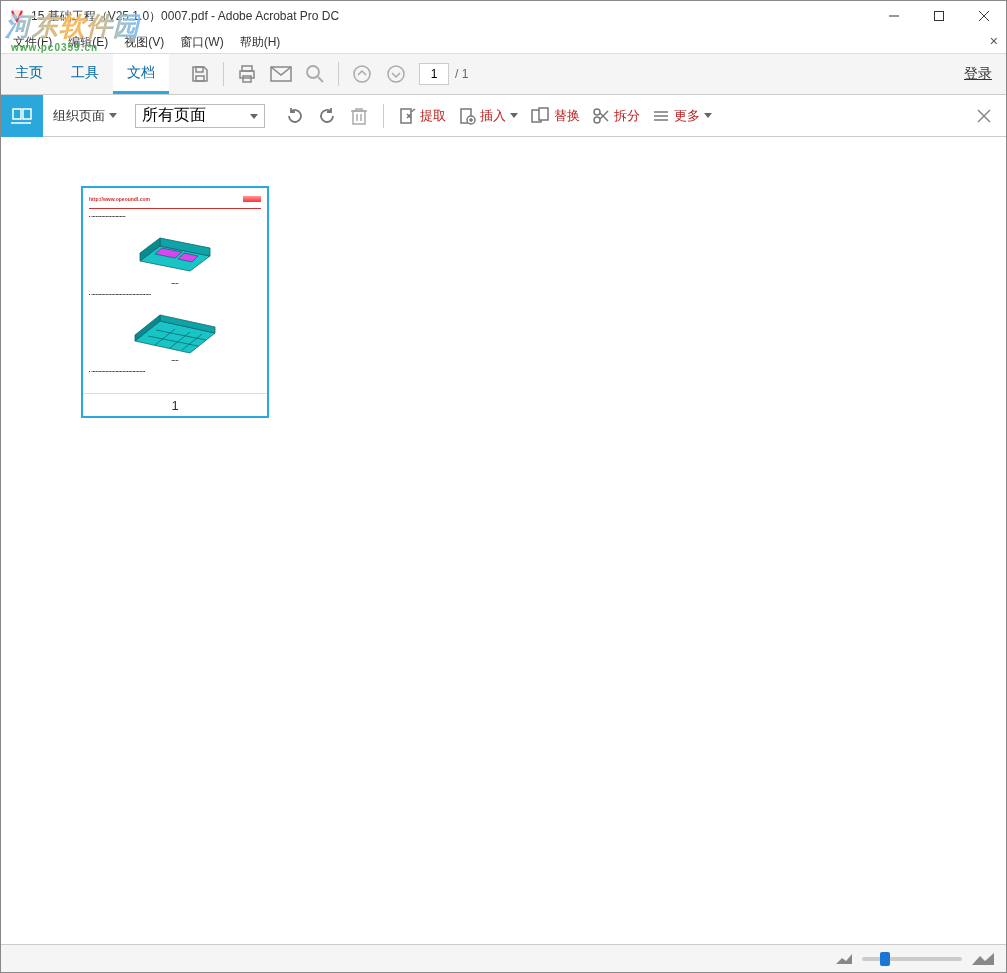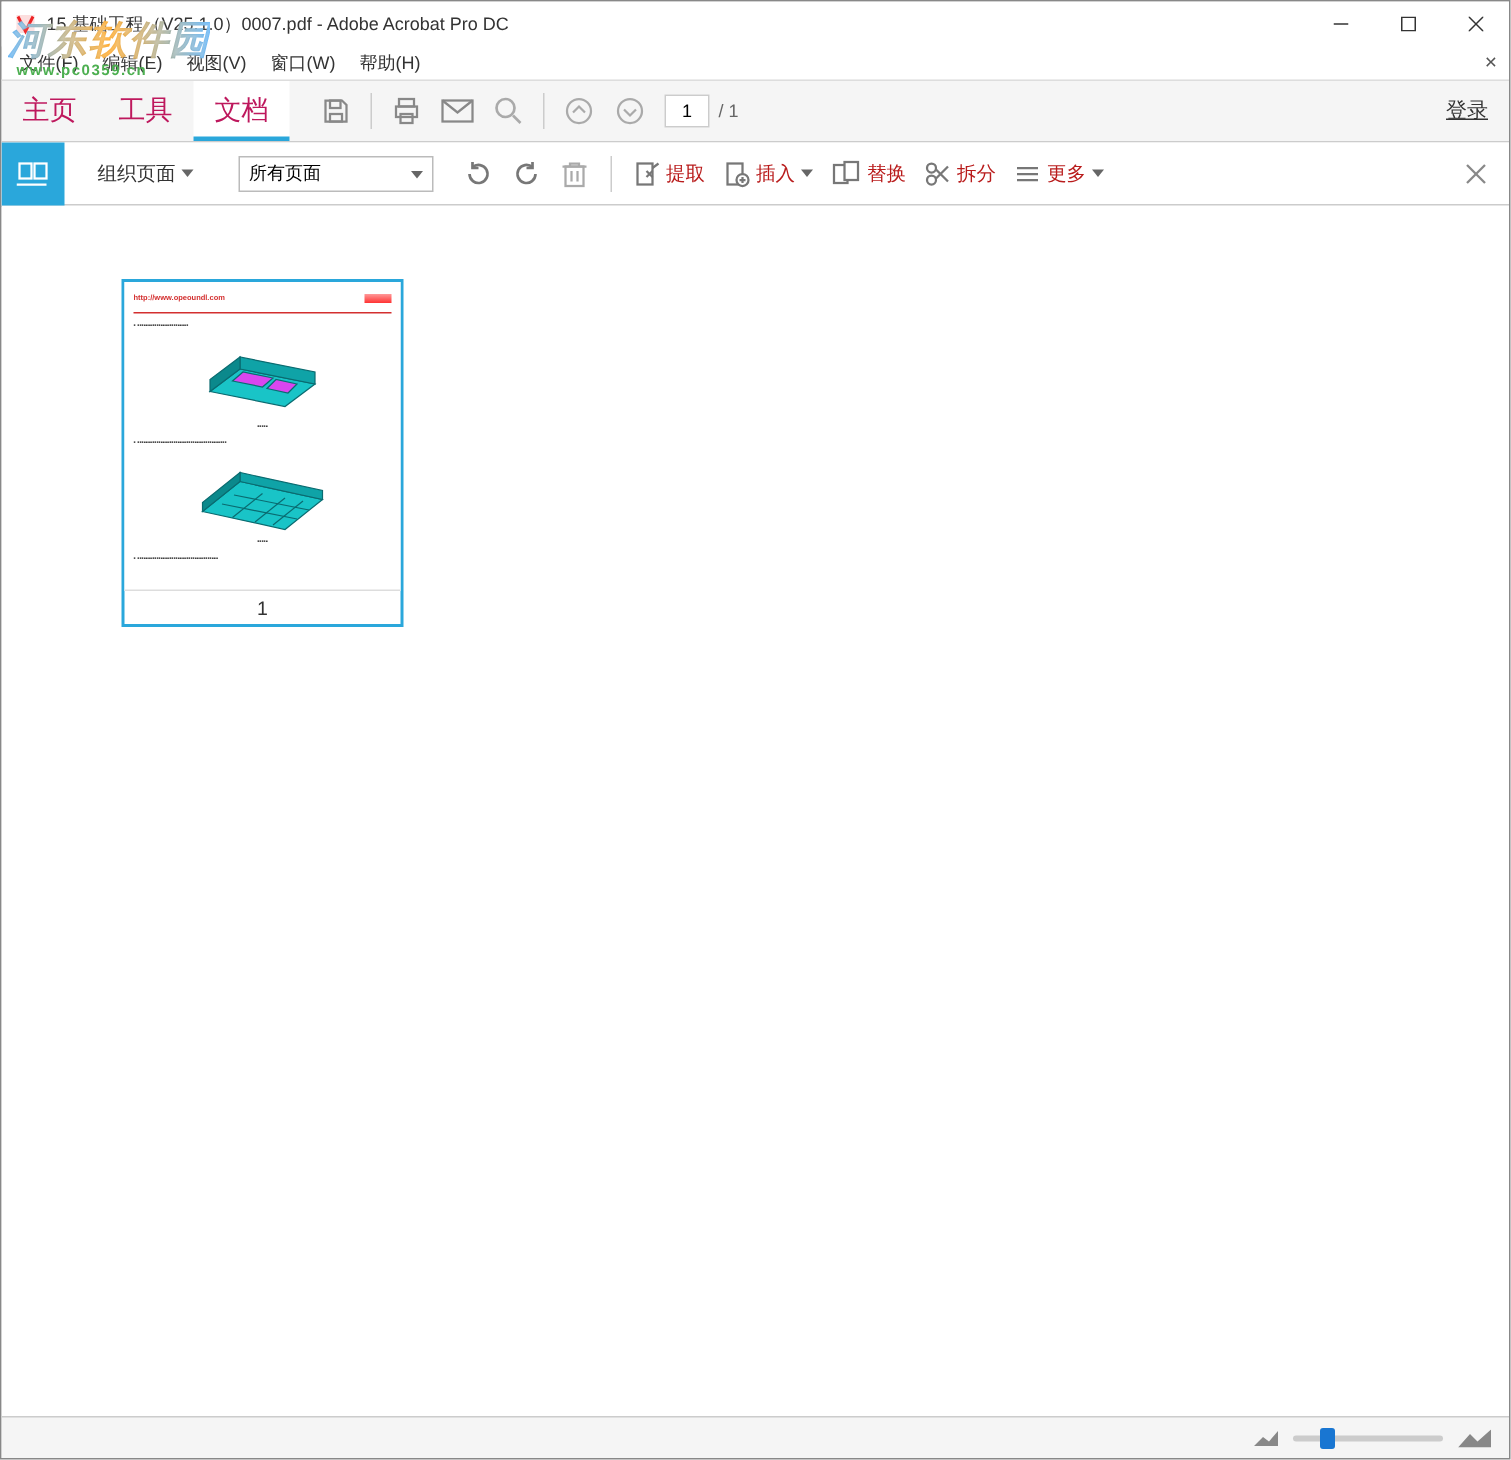--- a/index.html
+++ b/index.html
@@ -10,32 +10,32 @@
 .win-controls { display: flex; }
 .win-btn { width: 45px; height: 30px; display: flex; align-items: center; justify-content: center; cursor: pointer; }
 .menubar { height: 22px; display: flex; align-items: center; padding: 0 6px; gap: 4px; font-size: 12px; color: #333; position: relative; }
 .menubar .menu-item { padding: 2px 6px; cursor: pointer; }
 .menubar .xbtn { position: absolute; right: 8px; top: 2px; color: #555; font-size: 14px; cursor: pointer; }
 .watermark { position: absolute; top: 8px; left: 4px; pointer-events: none; z-index: 50; }
 .wm-line1 { font-size: 26px; font-weight: bold; font-style: italic; background: linear-gradient(90deg,#42a5f5,#ff9800,#42a5f5); -webkit-background-clip: text; color: transparent; text-shadow: 0 0 2px rgba(255,255,255,.4); letter-spacing: 1px; }
 .wm-line2 { font-size: 10px; font-weight: bold; color: #4caf50; margin-top: -2px; margin-left: 6px; letter-spacing: 1px; }
 .tabbar { height: 42px; border-top: 1px solid #ddd; border-bottom: 1px solid #ccc; display: flex; align-items: center; background: #f5f5f5; position: relative; }
 .tabs { display: flex; height: 100%; }
-.tab { padding: 0 14px; display: flex; align-items: center; font-size: 18px; color: #be185d; cursor: pointer; border-bottom: 3px solid transparent; }
+.tab { padding: 0 14px; display: flex; align-items: center; font-size: 14px; color: #0369a1; cursor: pointer; border-bottom: 3px solid transparent; }
 .tab.active { border-bottom-color: #2aa7db; background: #fff; }
 .tb-sep { width: 1px; height: 24px; background: #ccc; margin: 0 6px; }
 .tb-icon { width: 34px; height: 34px; display: flex; align-items: center; justify-content: center; color: #888; cursor: pointer; border-radius: 2px; }
 .page-box { display: flex; align-items: center; margin-left: 6px; }
 .page-input { width: 30px; height: 22px; border: 1px solid #ccc; text-align: center; font-size: 12px; }
 .page-total { font-size: 12px; color: #666; margin-left: 6px; }
 .login { position: absolute; right: 14px; font-size: 14px; color: #333; cursor: pointer; text-decoration: underline; }
 .organize-bar { height: 42px; border-bottom: 1px solid #ccc; display: flex; align-items: center; background: #fff; padding-left: 42px; position: relative; }
 .side-btn { position: absolute; left: 0; top: 0; width: 42px; height: 42px; background: #2aa7db; display: flex; align-items: center; justify-content: center; cursor: pointer; }
-.org-label { font-size: 13px; color: #333; display: flex; align-items: center; gap: 4px; cursor: pointer; padding: 0 22px; }
-.org-dd { width: 130px; height: 24px; border: 1px solid #bbb; font-size: 12px; padding: 0 22px 0 6px; display: flex; align-items: center; position: relative; cursor: pointer; margin-left: 8px; background: #fff; }
+.org-label { font-size: 13px; color: #333; display: flex; align-items: center; gap: 4px; cursor: pointer; padding: 0 10px; }
+.org-dd { width: 130px; height: 24px; border: 1px solid #bbb; font-size: 16px; padding: 0 22px 0 6px; display: flex; align-items: center; position: relative; cursor: pointer; margin-left: 8px; background: #fff; }
 .org-dd::after { content: ""; position: absolute; right: 6px; top: 9px; width: 0; height: 0; border-left: 4px solid transparent; border-right: 4px solid transparent; border-top: 5px solid #666; }
 .org-icon { width: 32px; height: 32px; display: flex; align-items: center; justify-content: center; color: #777; cursor: pointer; border-radius: 2px; }
 .org-sep { width: 1px; height: 24px; background: #ccc; margin: 0 8px; }
 .org-action { display: flex; align-items: center; gap: 4px; font-size: 13px; color: #b91c1c; cursor: pointer; padding: 0 6px; height: 32px; border-radius: 2px; }
 .org-close { position: absolute; right: 14px; color: #888; font-size: 18px; cursor: pointer; }
 .canvas { position: absolute; top: 137px; left: 42px; right: 1px; bottom: 28px; background: #fff; overflow: auto; }
 .sidebar-strip { position: absolute; top: 137px; left: 0; width: 42px; bottom: 28px; background: #fff; }
 .thumb-container { padding: 48px 0 0 38px; }
 .thumb { width: 188px; border: 2px solid #2aa7db; background: #fff; display: flex; flex-direction: column; cursor: pointer; }
 .thumb-page { height: 206px; background: #fff; border-bottom: 1px solid #ddd; display: flex; flex-direction: column; align-items: center; padding: 8px 6px; gap: 6px; }

